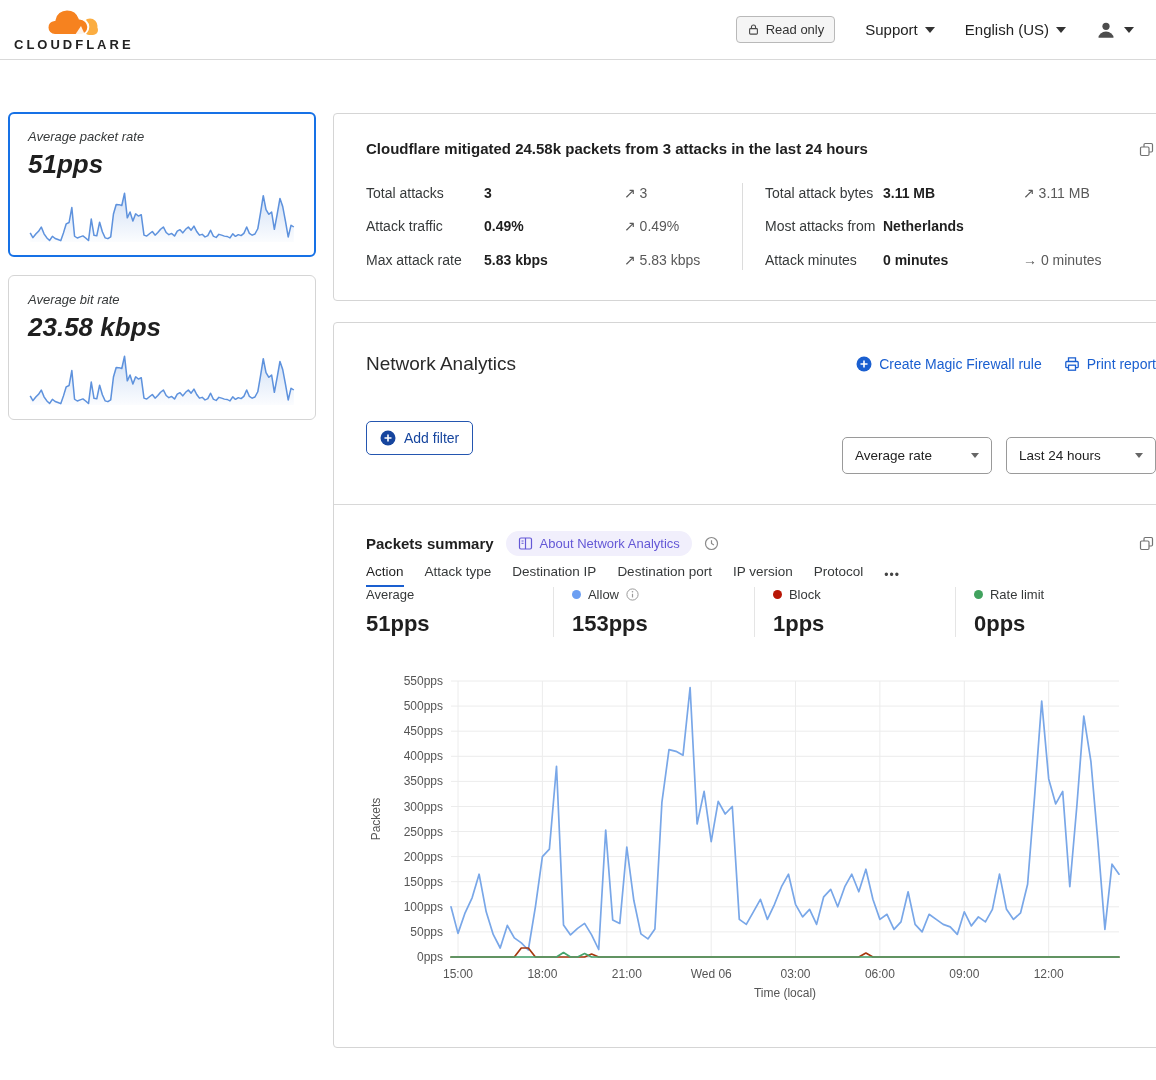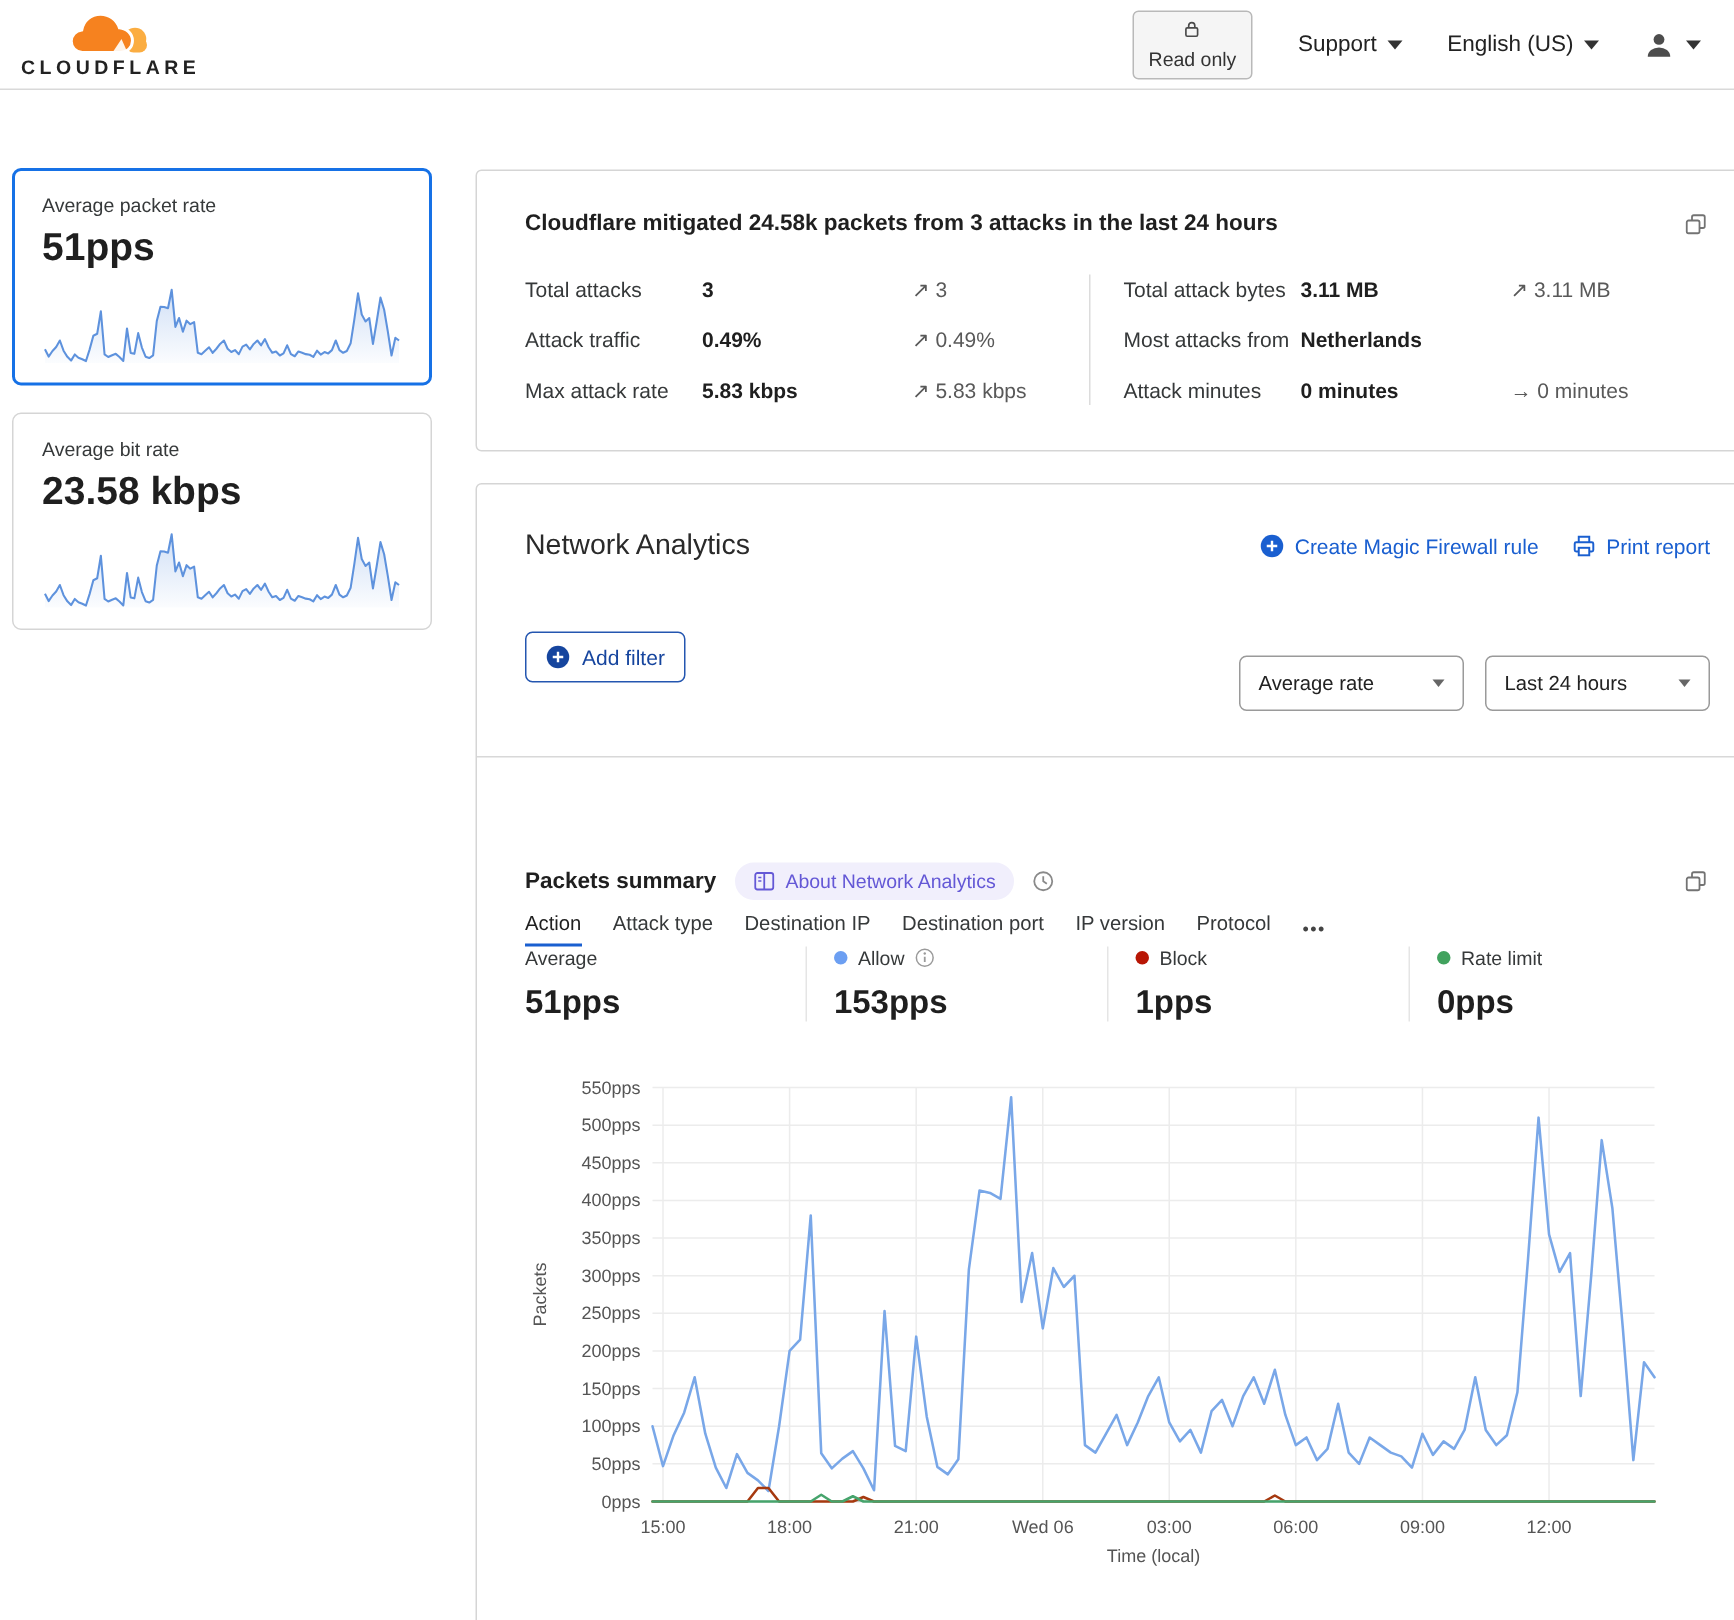--- a/index.html
+++ b/index.html
@@ -6,29 +6,29 @@
   body{width:1156px;height:1080px;overflow:hidden;background:#fff;
        font-family:"Liberation Sans",sans-serif;color:#1f1f1f;}
   svg{display:block;}
   
   .top-nav{height:60px;border-bottom:1px solid #d9d9d9;display:flex;
            align-items:center;justify-content:space-between;padding:0 22px 0 14px;box-sizing:border-box;}
   .logo{display:flex;flex-direction:column;align-items:center;cursor:pointer;}
   .logo-text{font-size:13px;font-weight:bold;letter-spacing:3px;color:#222;margin-top:-2px;}
   .header-right{display:flex;align-items:center;gap:30px;}
   .readonly-badge{display:flex;align-items:center;gap:6px;background:#f5f5f5;border:1px solid #b9b9b9;
-                  border-radius:4px;padding:5px 10px;font-size:13px;color:#333;flex-direction:column;}
+                  border-radius:4px;padding:5px 10px;font-size:13px;color:#333;}
   .header-link{display:flex;align-items:center;gap:7px;font-size:15px;color:#222;cursor:pointer;}
   .caret{width:0;height:0;border-left:5px solid transparent;border-right:5px solid transparent;
          border-top:6px solid #333;display:inline-block;}
   .caret.small{border-left-width:4px;border-right-width:4px;border-top-width:5px;border-top-color:#666;}
   .user-menu{display:flex;align-items:center;gap:8px;cursor:pointer;}
   
   .content{display:flex;align-items:flex-start;}
-  .left-col{width:280px;margin:52px 12px 0 8px;flex:none;}
+  .left-col{width:308px;margin:52px 0 0 8px;flex:none;font-style:italic;}
   .right-col{width:856px;margin:53px 0 0 17px;flex:none;}
   
   .metric-card{border:1px solid #d5d5d5;border-radius:6px;padding:16px 19px 10px;background:#fff;
                cursor:pointer;box-sizing:border-box;margin-bottom:18px;}
   .metric-card.selected{border:2px solid #1671e6;padding:15px 18px 9px;}
   .metric-title{font-size:13px;color:#36393a;}
   .metric-value{font-size:26px;font-weight:600;color:#1f1f1f;margin:5px 0 8px;}
   .spark{width:100%;height:58px;}
   
   .card{border:1px solid #d5d5d5;border-radius:4px;background:#fff;box-sizing:border-box;}
@@ -53,21 +53,21 @@
   .filter-row{display:flex;justify-content:space-between;align-items:center;margin-top:27px;}
   .add-filter{display:flex;align-items:center;gap:8px;background:#fff;border:1.5px solid #2456b0;
               color:#16459e;font-size:14px;border-radius:5px;padding:8px 13px;cursor:pointer;
               font-family:"Liberation Sans",sans-serif;}
   .selects{display:flex;gap:14px;margin-top:35px;}
   .select{width:150px;height:37px;border:1px solid #9a9a9a;border-radius:5px;display:flex;
           align-items:center;justify-content:space-between;padding:0 12px;font-size:13.5px;
           color:#222;cursor:pointer;box-sizing:border-box;background:#fff;}
   
   .packets-section{border-top:1px solid #d8d8d8;padding:26px 32px 40px;}
-  .pk-head{display:flex;justify-content:space-between;align-items:center;margin-top:44px;}
+  .pk-head{display:flex;justify-content:space-between;align-items:center;}
   .pk-left{display:flex;align-items:center;gap:12px;}
   .pk-title{font-size:15px;font-weight:700;margin:0;color:#1f1f1f;}
   .badge-pill{display:flex;align-items:center;gap:7px;background:#f1effc;color:#6458d6;
               border-radius:13px;padding:5px 12px;font-size:13px;cursor:pointer;}
   .tabs{display:flex;align-items:center;gap:21px;margin-top:8px;}
   .tab{font-size:13.5px;color:#36393a;cursor:pointer;padding-bottom:6px;border-bottom:2px solid transparent;}
   .tab.active{color:#1f1f1f;border-bottom-color:#1a5fd0;}
   .more-btn{font-size:12px;color:#444;cursor:pointer;letter-spacing:1px;}
   .stats-row{display:flex;}
   .stat{box-sizing:border-box;}

